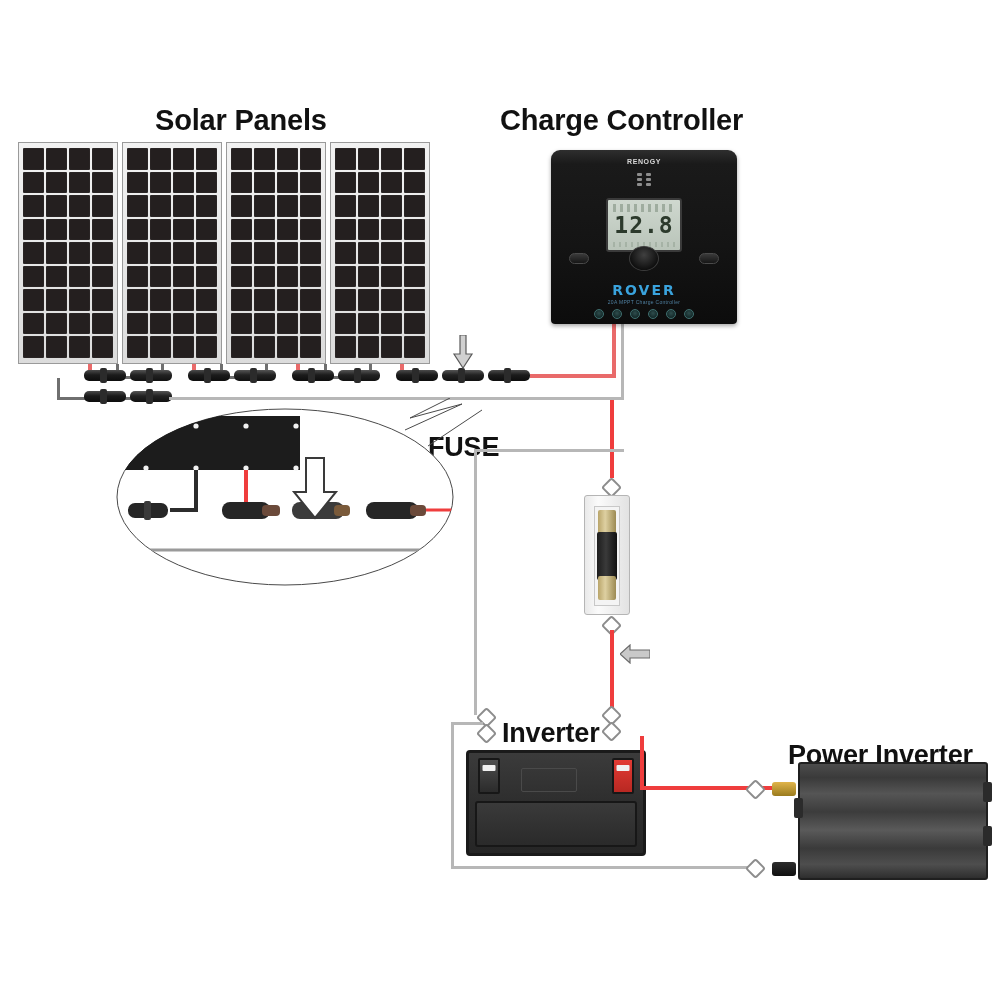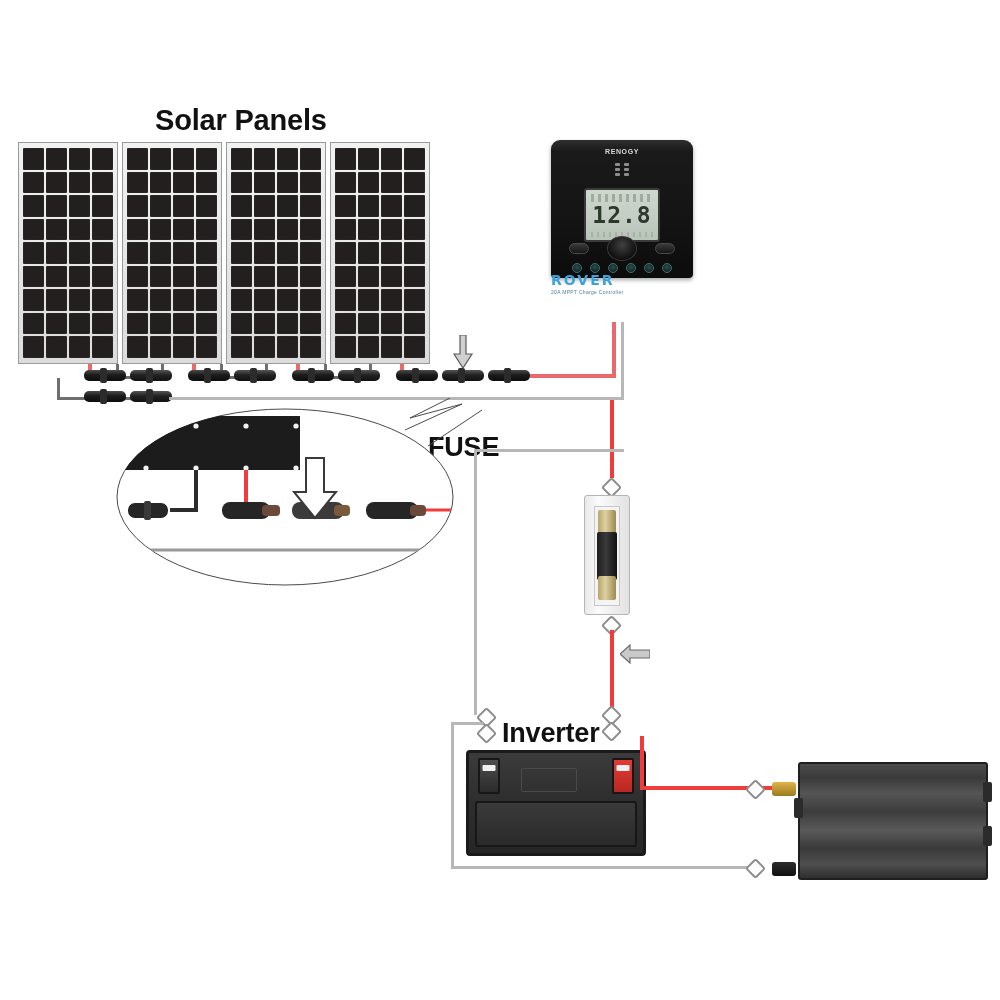--- a/index.html
+++ b/index.html
@@ -80,24 +80,25 @@
 
   
   .downarrow { position: absolute; }
 
   
   #callout { position: absolute; left: 110px; top: 398px; width: 372px; height: 192px; }
 
   
   #cc-body {
     position: absolute;
-    left: 551px; top: 140px; width: 142px; height: 138px;
+    left: 551px; top: 150px; width: 142px; height: 174px;
     background: linear-gradient(180deg,#2e2e2e 0%,#1a1a1a 8%,#141414 55%,#0c0c0c 100%);
     border-radius: 9px 9px 4px 4px;
     box-shadow: 0 2px 4px rgba(0,0,0,.35);
+    padding-left: 44px;
   }
   #cc-brand {
     position: absolute; left: 0; right: 0; top: 8px;
     text-align: center; color: #d8d8d8;
     font-size: 7px; letter-spacing: .6px; font-weight: bold;
   }
   #cc-leds {
     position: absolute; left: 50%; transform: translateX(-50%); top: 23px;
     display: grid; grid-template-columns: repeat(2, 5px); gap: 2px 4px;
   }
@@ -132,21 +133,21 @@
   }
   #cc-btn-l { left: 18px; }
   #cc-btn-r { right: 18px; }
   #cc-pad {
     position: absolute; left: 50%; transform: translateX(-50%); top: 96px;
     width: 30px; height: 25px; border-radius: 50%;
     background: radial-gradient(circle at 50% 35%,#404040,#101010 70%);
     border: 1px solid #3d3d3d; box-sizing: border-box;
   }
   #cc-rover {
-    position: absolute; left: 0; right: 0; top: 132px; 
+    position: absolute; left: 0; right: 0; top: 132px; text-align: center;
   }
   #cc-rover-name {
     color: #3aa3dd; font-size: 14px; font-weight: bold; letter-spacing: 2px;
     font-family: "DejaVu Sans", sans-serif;
   }
   #cc-rover-sub { color: #4f7f9f; font-size: 5px; letter-spacing: .3px; margin-top: 1px; }
   #cc-ports {
     position: absolute; left: 0; right: 0; bottom: 5px;
     display: flex; justify-content: center; gap: 8px;
   }
@@ -235,22 +236,24 @@
     background: linear-gradient(180deg,#2d2d2d,#101010);
     border-radius: 3px;
   }
 </style>
 </head>
 <body>
 
 <div id="stage">
 
   <div class="lbl" id="lbl-solar">Solar Panels</div>
+  <div class="lbl" id="lbl-cc">Charge Controller</div>
   <div class="lbl" id="lbl-fuse">FUSE</div>
   <div class="lbl" id="lbl-battery">Inverter</div>
+  <div class="lbl" id="lbl-inv">Power Inverter</div>
 
   <div class="panel" style="left:18px; top:142px; width:100px; height:222px;">
     <div class="cellgrid">
       <div class="cell"></div>
         <div class="cell"></div>
         <div class="cell"></div>
         <div class="cell"></div>
       <div class="cell"></div>
         <div class="cell"></div>
         <div class="cell"></div>

